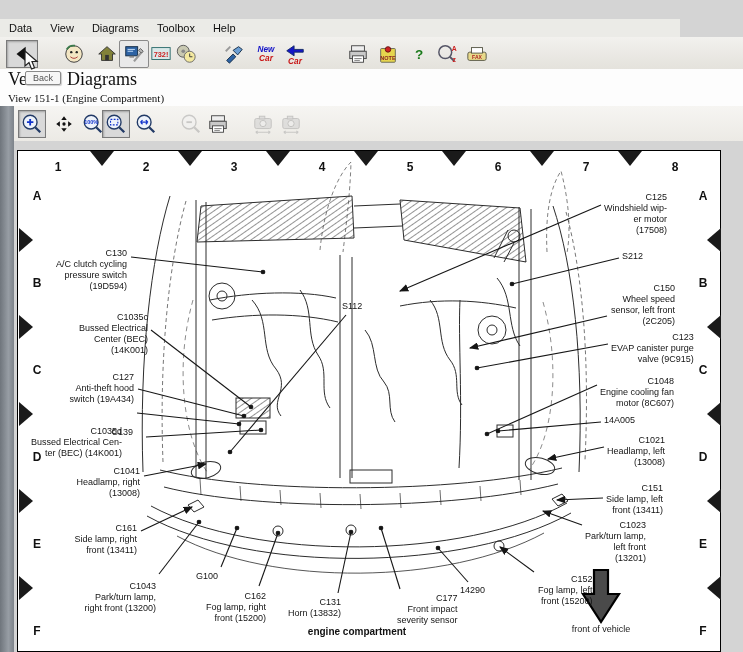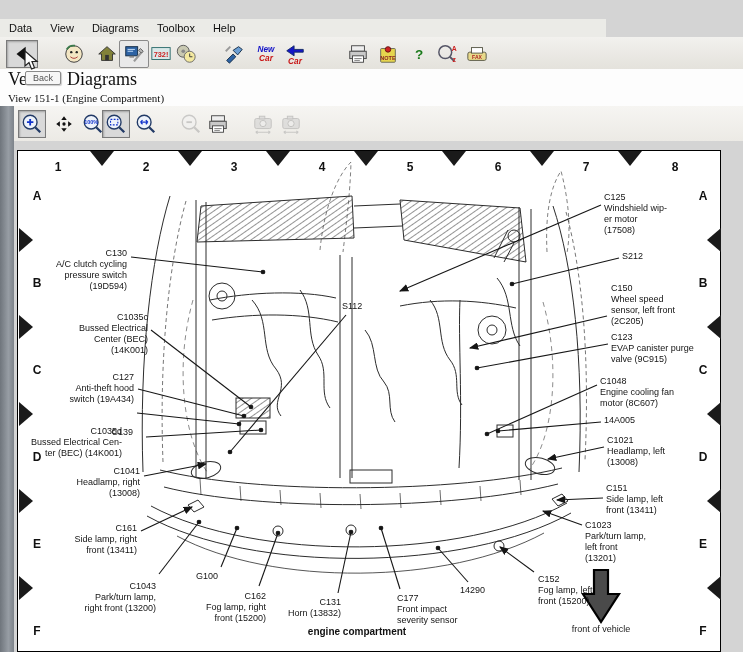--- a/index.html
+++ b/index.html
@@ -6,21 +6,21 @@
   #app{position:relative;width:743px;height:652px;overflow:hidden;background:#d4d4d4;
        font-family:"Liberation Sans",sans-serif;-webkit-user-select:none;}
   
   .titlebar{position:absolute;left:0;top:0;width:743px;height:19px;
     background:linear-gradient(to right,#5c6064,#33353a 22%,#1d1e21 55%,#2a2c2f 80%,#17181a);
     display:flex;align-items:center;}
   .titlebar .app-ico{width:13px;height:13px;margin-left:8px;}
   .titlebar .ttl{margin-left:6px;font-size:11px;font-weight:bold;color:#0b0b0b;
     text-shadow:0 1px 0 rgba(255,255,255,.18);}
   
-  .menubar{position:absolute;left:0;top:19px;width:606px;height:18px;background:#ebebe7;
+  .menubar{position:absolute;left:0;top:19px;width:680px;height:18px;background:#ebebe7;
     border-bottom:1px solid #cfcfc8;display:flex;align-items:center;}
   .menu-item{font-size:11px;color:#111;padding:2px 9px;cursor:default;}
   
   .toolbar{position:absolute;left:0;top:37px;width:743px;height:32px;
     background:linear-gradient(#f2f1ee,#e4e2dc);border-bottom:1px solid #b9b6ae;}
   .tb-btn{position:absolute;top:3px;width:26px;height:26px;border:1px solid transparent;
     display:flex;align-items:center;justify-content:center;}
   .tb-btn svg{width:22px;height:22px;}
   .tb-btn.pressed{border:1px solid #7a7a7a;background:#d9d9d9;
     box-shadow:inset 1px 1px 2px rgba(0,0,0,.25);}
@@ -41,21 +41,21 @@
   .zoombar .tb-btn{top:4px;}
   
   .edge-strip{position:absolute;left:0;top:106px;width:14px;height:546px;
     background:linear-gradient(to right,#6f757c,#979da4 60%,#7d838a);}
   .canvas{position:absolute;left:14px;top:141px;width:729px;height:511px;background:#d4d4d4;}
   .page{position:absolute;left:17px;top:150px;width:704px;height:502px;background:#fff;
     border:1.5px solid #000;box-sizing:border-box;}
   #overlay{position:absolute;left:0;top:0;width:743px;height:652px;pointer-events:none;}
   .grid-num{position:absolute;width:20px;text-align:center;font-size:12px;font-weight:bold;color:#111;}
   .grid-letter{position:absolute;width:16px;text-align:center;font-size:12px;font-weight:bold;color:#111;}
-  .dlabel{position:absolute;font-size:9px;line-height:11px;color:#141414;white-space:nowrap;}
+  .dlabel{position:absolute;font-size:9px;line-height:11px;color:#141414;white-space:nowrap;text-align:right;}
   .dlabel.r{text-align:right;}
   .caption{position:absolute;font-size:10px;font-weight:bold;color:#111;transform:translateX(-50%);}
   .front-label{position:absolute;font-size:9px;color:#222;transform:translateX(-50%);}
   #cursor{position:absolute;left:24px;top:50px;width:15px;height:21px;z-index:60;}
 </style>
 </head>
 <body>
 
 <div id="app">
 

